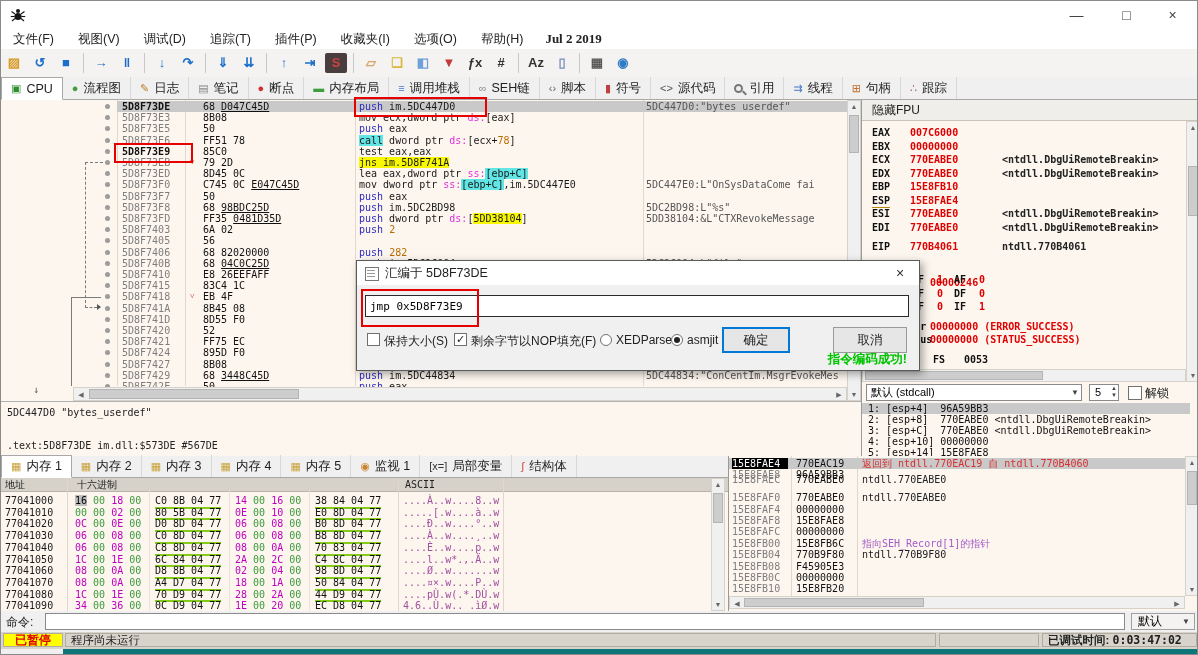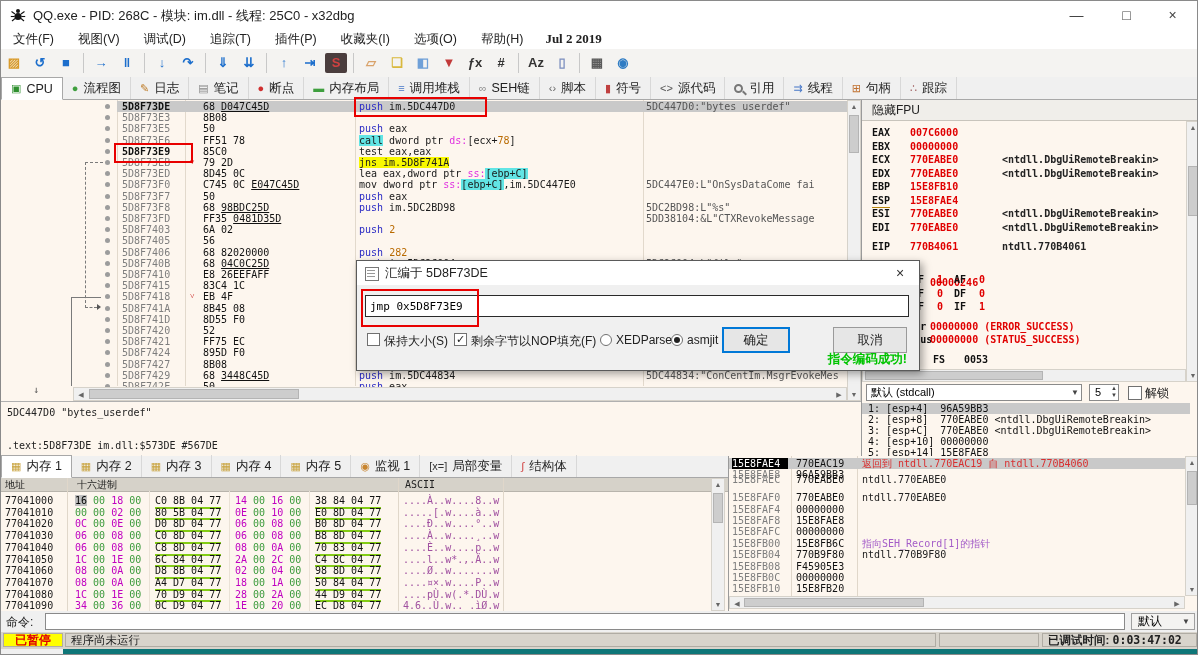--- a/index.html
+++ b/index.html
@@ -160,21 +160,20 @@
         <g stroke="#141414" stroke-width="1.1" fill="none">
           <path d="M5 7 L1.5 4.5"></path>
             <path d="M4.6 9.5 L0.8 9.5"></path>
             <path d="M5 11.5 L2 14"></path>
           <path d="M11 7 L14.5 4.5"></path>
             <path d="M11.4 9.5 L15.2 9.5"></path>
             <path d="M11 11.5 L14 14"></path>
         </g>
       </svg>
     </span>
-    <span id="title-text">QQ.exe - PID: 268C - 模块: im.dll - 线程: 25C0 - x32dbg</span>
     <div class="win-btn" id="btn-min">—</div>
     <div class="win-btn" id="btn-max">□</div>
     <div class="win-btn" id="btn-close">×</div>
   </div>
 
   <div id="menubar">
       <div class="menu-item">文件(F)</div>
       <div class="menu-item">视图(V)</div>
       <div class="menu-item">调试(D)</div>
       <div class="menu-item">追踪(T)</div>
@@ -291,20 +290,21 @@
           <span class="c-dot"></span>
           <span class="c-addr cip">5D8F73DE</span>
           <span class="c-bytes"><span>68 </span><span class="u">D047C45D</span></span>
           <span class="c-ins"><span class="m">push</span><span> im.5DC447D0</span></span>
           <span class="c-cmt">5DC447D0:"bytes_userdef"</span>
         </div>
         <div class="drow mono" style="top: 12.2px;">
           <span class="c-dot"></span>
           <span class="c-addr">5D8F73E3</span>
           <span class="c-bytes"><span>8B08</span></span>
+          <span class="c-ins"><span>mov ecx,dword ptr </span><span class="sg">ds:</span><span>[eax]</span></span>
         </div>
         <div class="drow mono" style="top: 23.4px;">
           <span class="c-dot"></span>
           <span class="c-addr">5D8F73E5</span>
           <span class="c-bytes"><span>50</span></span>
           <span class="c-ins"><span class="m">push</span><span> eax</span></span>
         </div>
         <div class="drow mono" style="top: 34.6px;">
           <span class="c-dot"></span>
           <span class="c-addr">5D8F73E6</span>
@@ -347,20 +347,21 @@
           <span class="c-dot"></span>
           <span class="c-addr">5D8F73F8</span>
           <span class="c-bytes"><span>68 </span><span class="u">98BDC25D</span></span>
           <span class="c-ins"><span class="m">push</span><span> im.5DC2BD98</span></span>
           <span class="c-cmt">5DC2BD98:L"%s"</span>
         </div>
         <div class="drow mono" style="top: 113px;">
           <span class="c-dot"></span>
           <span class="c-addr">5D8F73FD</span>
           <span class="c-bytes"><span>FF35 </span><span class="u">0481D35D</span></span>
+          <span class="c-ins"><span class="m">push</span><span> dword ptr </span><span class="sg">ds:</span><span>[</span><span class="hy">5DD38104</span><span>]</span></span>
           <span class="c-cmt">5DD38104:&amp;L"CTXRevokeMessage</span>
         </div>
         <div class="drow mono" style="top: 124.2px;">
           <span class="c-dot"></span>
           <span class="c-addr">5D8F7403</span>
           <span class="c-bytes"><span>6A 02</span></span>
           <span class="c-ins"><span class="m">push</span><span> </span><span class="n">2</span></span>
         </div>
         <div class="drow mono" style="top: 135.4px;">
           <span class="c-dot"></span>

